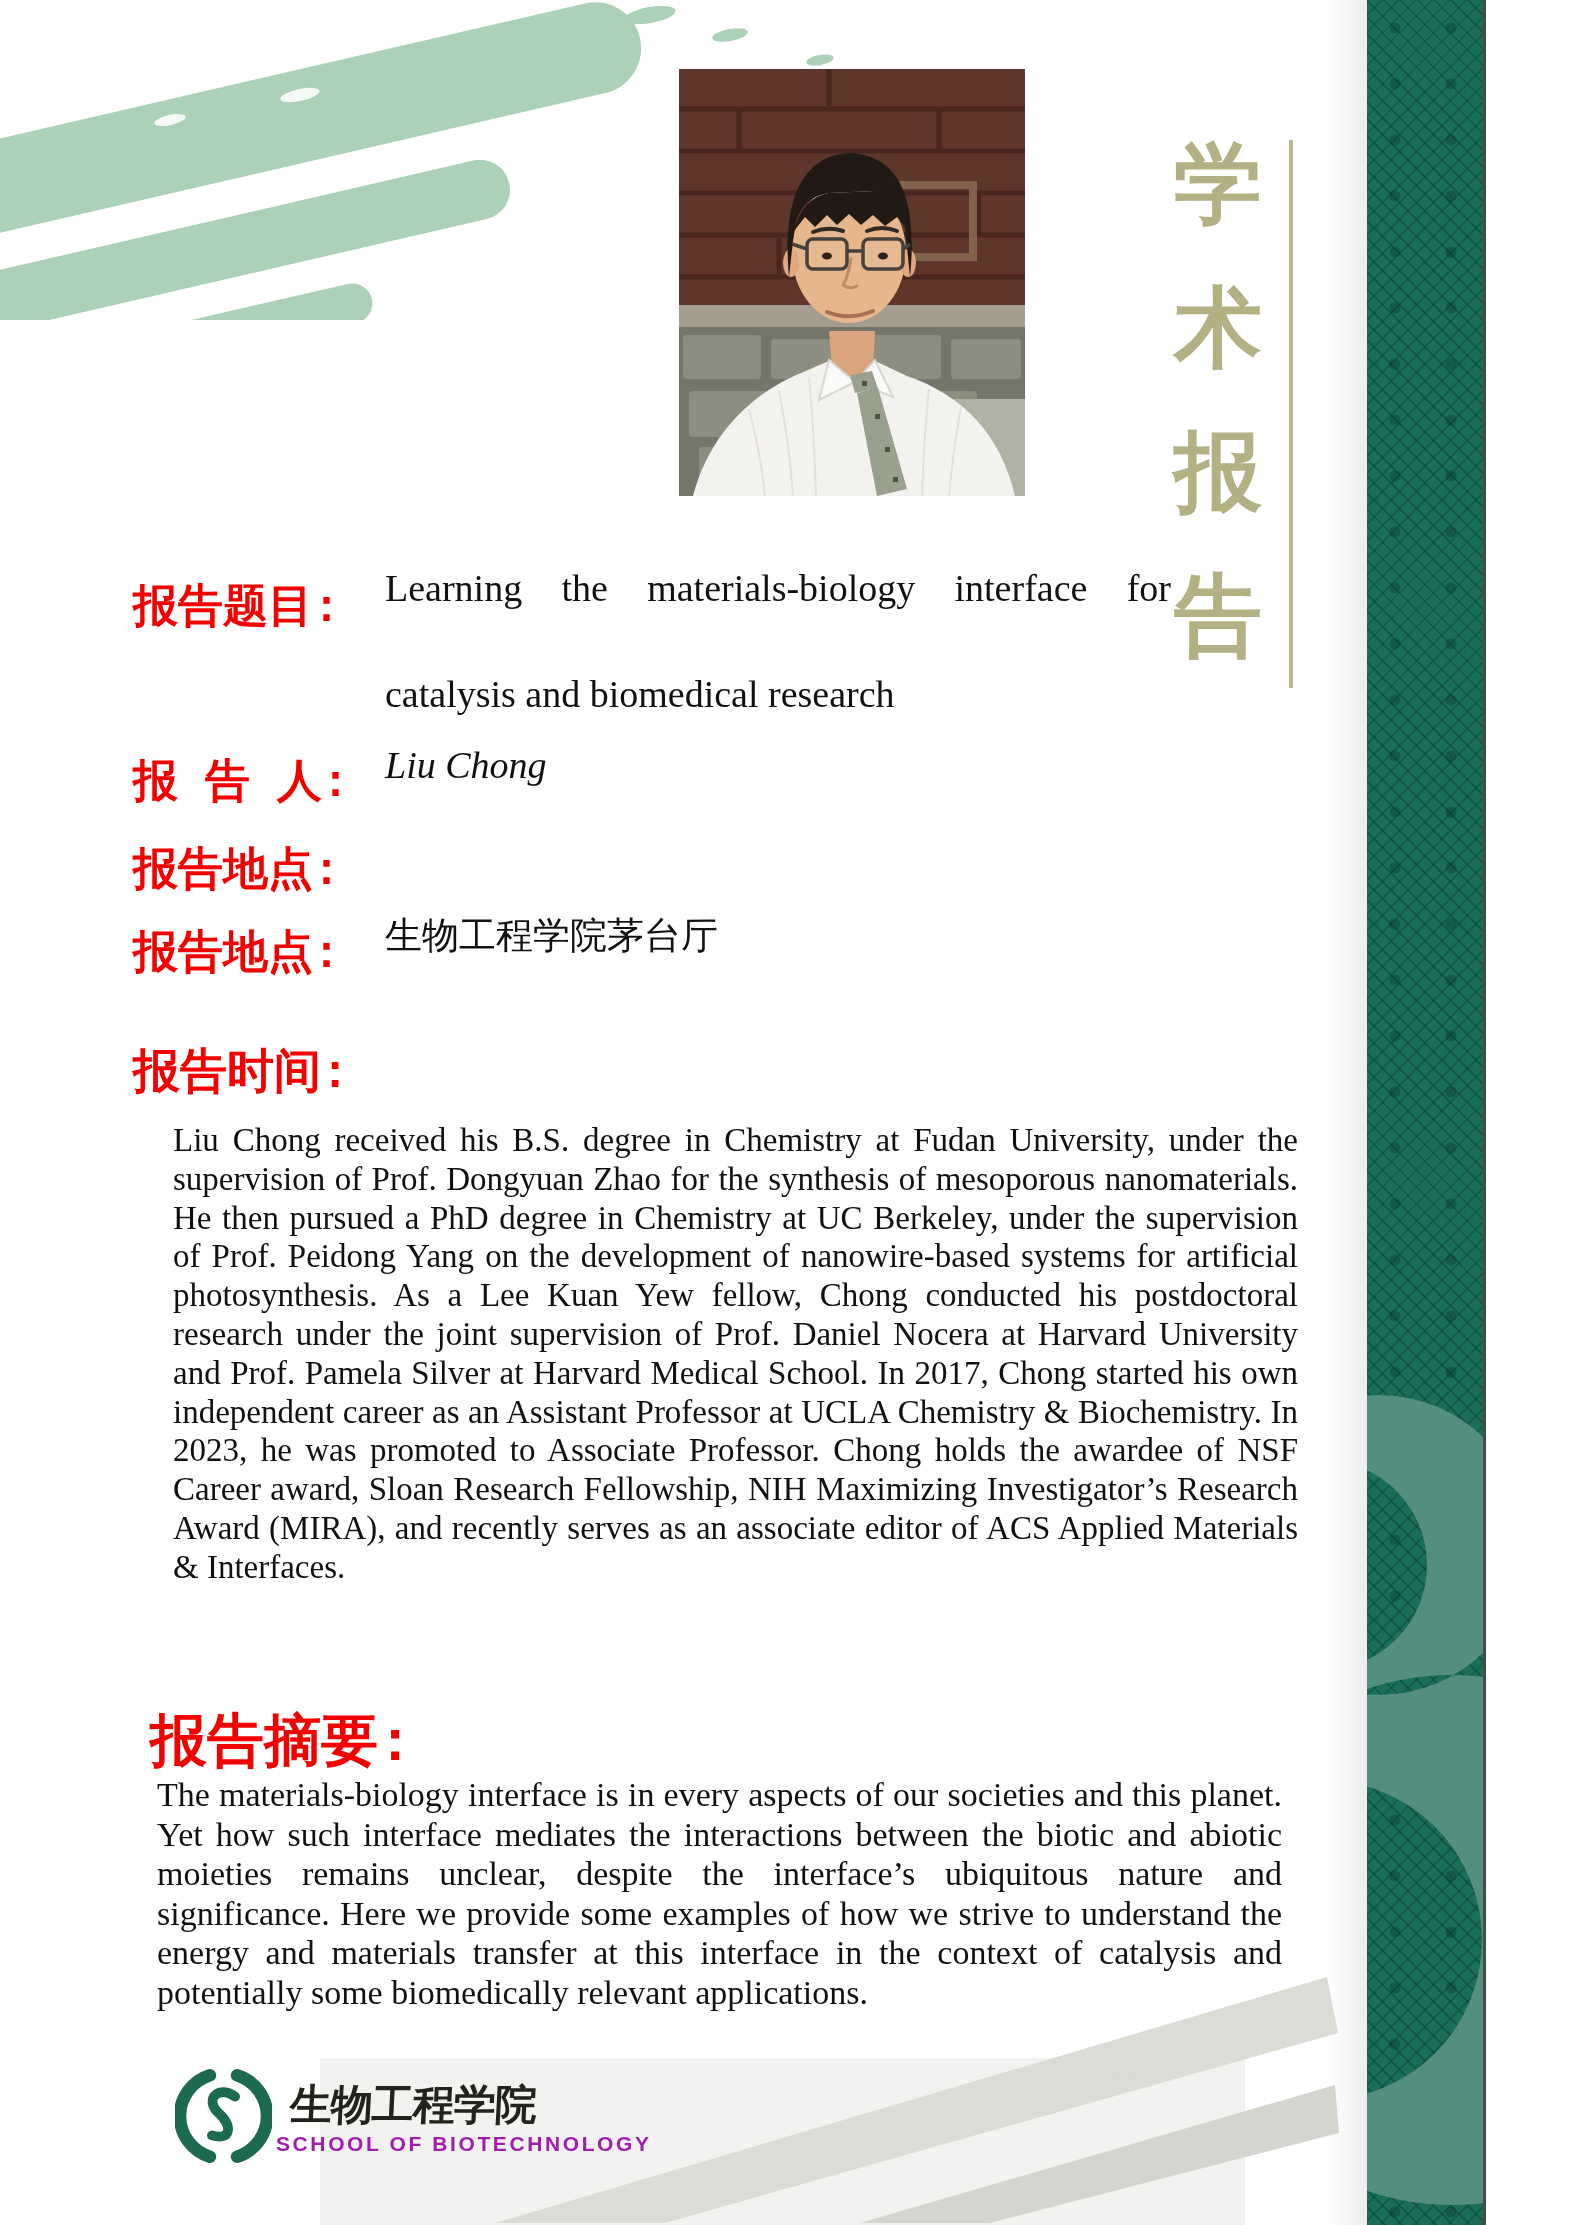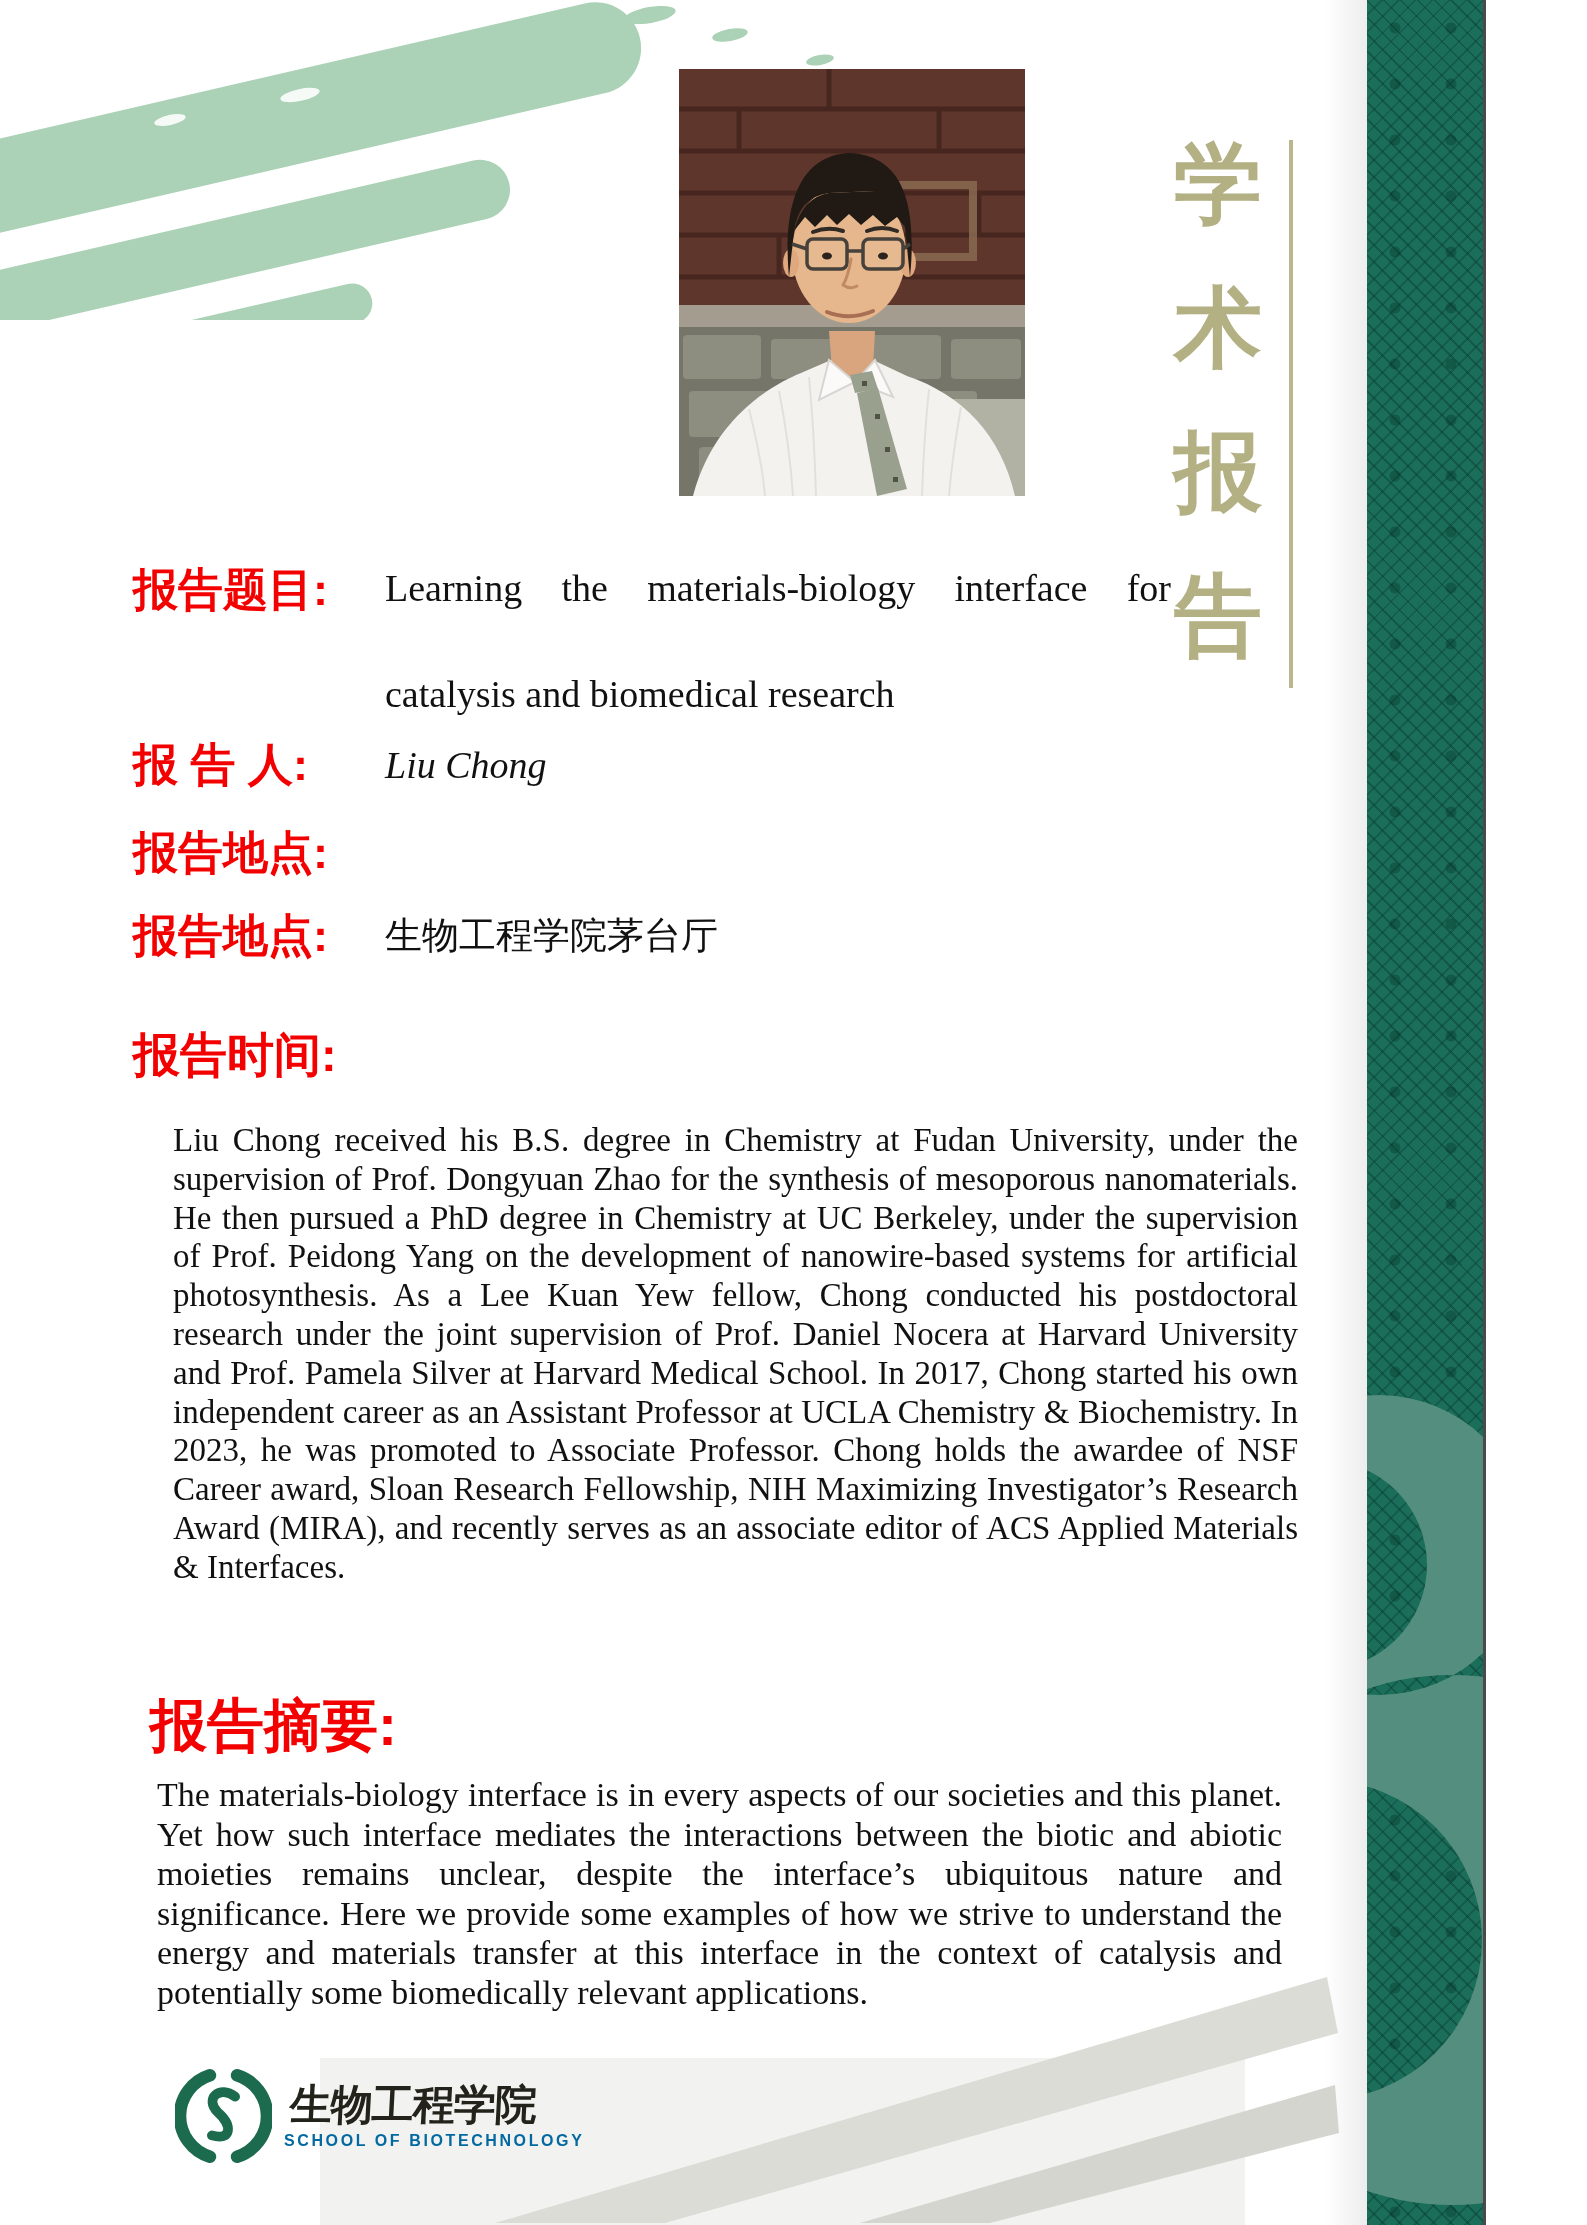--- a/index.html
+++ b/index.html
@@ -38,22 +38,22 @@
       repeating-linear-gradient(45deg, rgba(8,56,45,.40) 0 2px, transparent 2px 12px),
       repeating-linear-gradient(-45deg, rgba(8,56,45,.32) 0 2px, transparent 2px 12px);
     background-size:56px 56px, auto, auto;
     border-right:3px solid #4a4a4a;
     overflow:hidden;
   }
   .swirl{position:absolute;left:0;top:1380px;}
 
   
   .red{
-    font-family:Liberation Sans, sans-serif;font-weight:bold;color:#f30000;
-    font-size:45px;line-height:48px;white-space:nowrap;
+    font-family:Liberation Mono, monospace;font-weight:bold;color:#f30000;
+    font-size:45px;line-height:48px;white-space:nowrap;margin-top:20px;
   }
   .lab-title{left:133px;top:566px;}
   .lab-speaker{left:133px;top:741px;}
   .lab-time{left:133px;top:829px;}
   .lab-location{left:133px;top:912px;}
 
   .title-line1{
     left:385px;top:566px;width:786px;font-size:38px;line-height:44px;
     text-align:justify;text-align-last:justify;
   }
@@ -81,23 +81,23 @@
   .footer-panel{left:320px;top:2058px;width:925px;height:167px;background:#f2f2f0;}
   .footer-streaks{left:430px;top:1965px;}
   .logo{left:175px;top:2066px;}
   .calligraphy{
     left:290px;top:2080px;
     font-family:"Liberation Sans",sans-serif;font-weight:bold;
     font-size:42px;line-height:50px;letter-spacing:-1px;color:#23231c;
     transform:skewX(-3deg);white-space:nowrap;
   }
   .school-caption{
-    left:284px;top:2132px;
+    left:276px;top:2132px;
     font-family:"Liberation Sans",sans-serif;font-weight:bold;
-    font-size:16px;letter-spacing:2.6px;color:#0369a1;white-space:nowrap;
+    font-size:21px;letter-spacing:2.6px;color:#a21caf;white-space:nowrap;
   }
 </style>
 </head>
 <body>
 
 <div class="page">
 
   <svg class="abs top-brush" width="900" height="320" viewBox="0 0 900 320">
     <g fill="#abd2b6" transform="rotate(-13 0 200)">
       <rect x="-60" y="140" width="720" height="92" rx="46"></rect>

